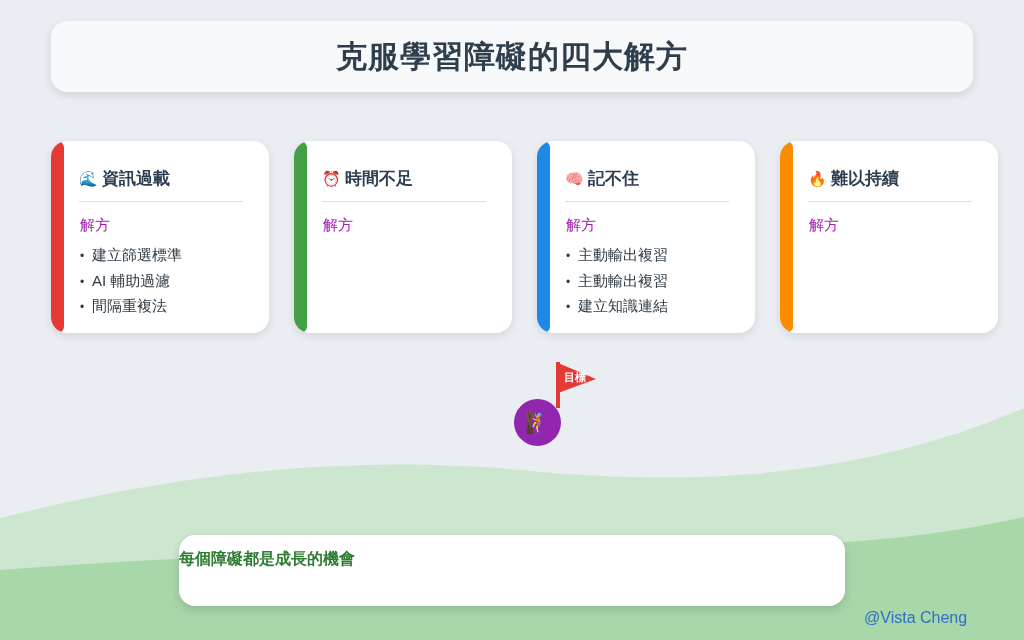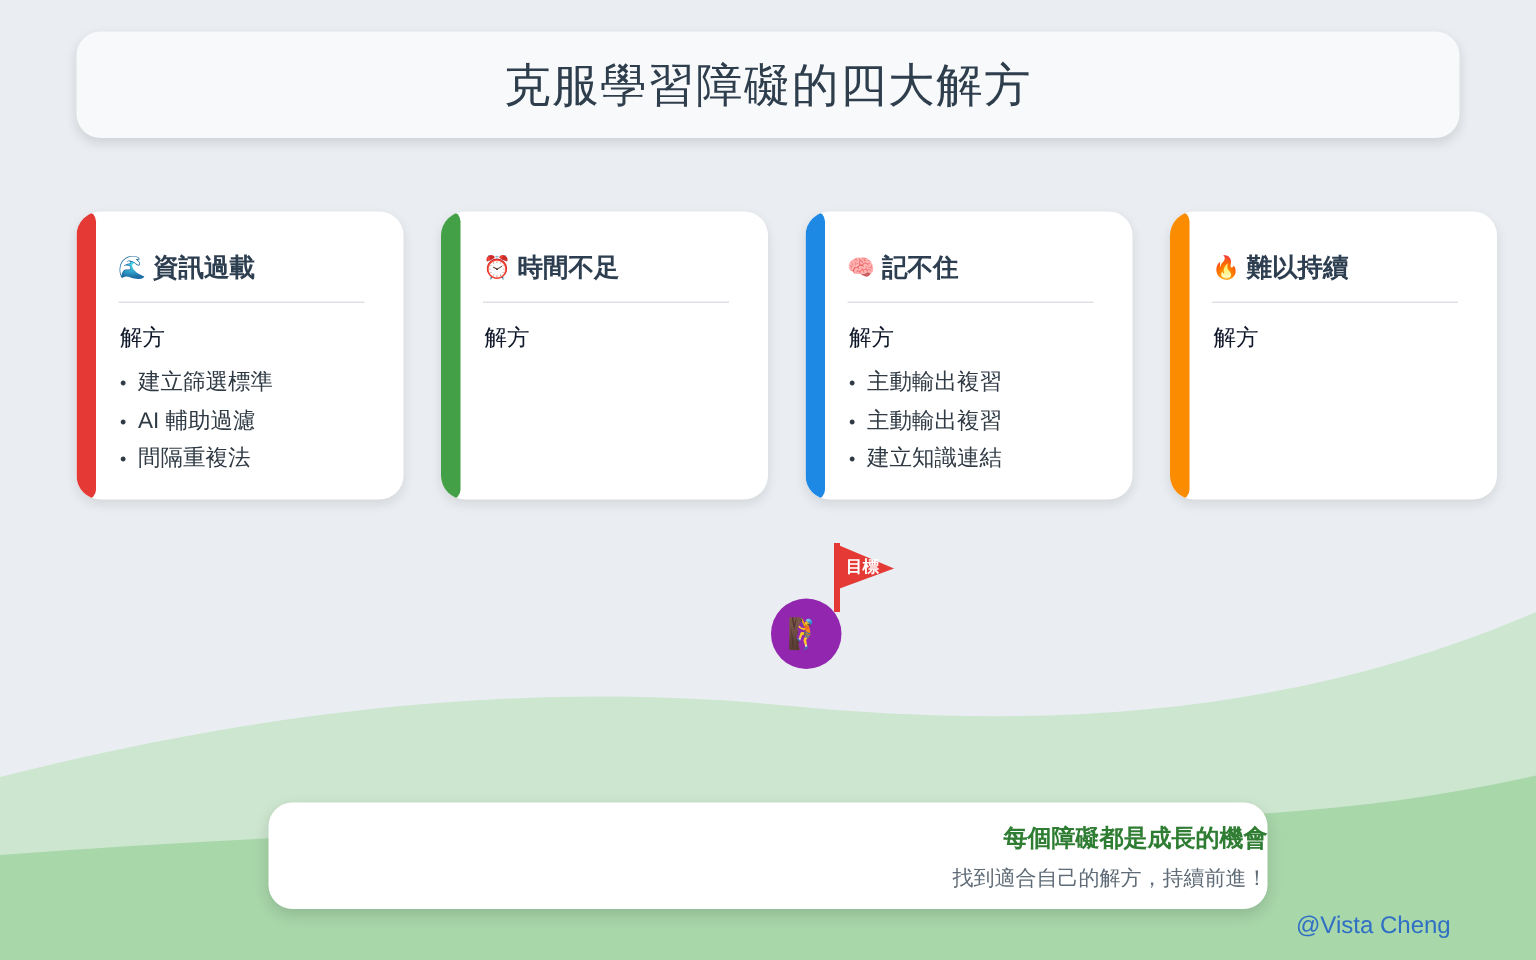--- a/index.html
+++ b/index.html
@@ -10,42 +10,42 @@
     font-family: "Liberation Sans", "DejaVu Sans", sans-serif;
     color: #2c3e50;
   }
   .waves { position: absolute; left: 0; top: 0; width: 1024px; height: 640px; z-index: 0; }
   .title-box {
     position: absolute; left: 51px; top: 21px; width: 922px; height: 71px;
     background: #f7f9fb; border-radius: 16px;
     box-shadow: 0 3px 8px rgba(0,0,0,0.12);
     display: flex; align-items: center; justify-content: center; z-index: 2;
   }
-  .title-box h1 { font-size: 31px; font-weight: normal; color: #2f3e4c; letter-spacing: 1px; }
+  .title-box h1 { font-size: 31px; font-weight: bold; color: #2f3e4c; letter-spacing: 1px; }
 
   .card {
     position: absolute; top: 141px; width: 218px; height: 192px;
     background: #ffffff; border-radius: 16px;
     box-shadow: 0 3px 8px rgba(0,0,0,0.10);
     overflow: hidden; z-index: 2;
   }
   .card .bar {
     position: absolute; left: 0; top: 0; width: 13px; height: 100%;
     border-radius: 7px;
   }
   .card .head {
     position: absolute; left: 28px; top: 26px; right: 26px;
     display: flex; align-items: center; gap: 5px;
     font-size: 17px; font-weight: bold; color: #2c3e50;
     padding-bottom: 11px; border-bottom: 1px solid #dde1e5;
   }
   .card .emoji { font-size: 15px; line-height: 1; width: 18px; text-align: center; }
   .card .sub {
     position: absolute; left: 29px; top: 75px;
-    font-size: 15px; color: #0f172a;
+    font-size: 15px; color: #a21caf;
   }
   .card ul { position: absolute; left: 29px; top: 104px; list-style: none; }
   .card li { font-size: 15px; color: #2f3a44; height: 25.5px; line-height: 20px; }
   .card li .dot { display: inline-block; width: 12px; font-size: 12px; color: #2f3a44; }
 
   .climber {
     position: absolute; left: 514px; top: 399px; width: 47px; height: 47px;
     background: #9226ae; border-radius: 50%;
     display: flex; align-items: center; justify-content: center;
     font-size: 20px; z-index: 3;
@@ -54,21 +54,21 @@
   .flag { position: absolute; left: 558px; top: 363px; z-index: 3; }
   .flag-label {
     position: absolute; left: 564px; top: 370px; font-size: 11px; font-weight: bold;
     color: #ffffff; z-index: 4;
   }
 
   .footer-box {
     position: absolute; left: 179px; top: 535px; width: 666px; height: 71px;
     background: #ffffff; border-radius: 16px;
     box-shadow: 0 4px 10px rgba(0,0,0,0.14);
-    text-align: right; z-index: 2;
+    text-align: left; z-index: 2;
   }
   .footer-box .main { margin-top: 14px; font-size: 16px; font-weight: bold; color: #2e7d32; }
   .footer-box .sub { margin-top: 7px; font-size: 14px; color: #5f6b76; }
 
   .credit {
     position: absolute; left: 864px; top: 609px; font-size: 16px; color: #2f6fc4; z-index: 2; text-align: right;
   }
 </style>
 </head>
 <body>
@@ -132,16 +132,15 @@
 <svg class="flag" width="40" height="32" viewBox="0 0 40 32">
   <polygon points="0,0 38,16 0,30" fill="#e53935"></polygon>
 </svg>
 <div class="flag-label">目標</div>
 <div class="climber">
   <span>🧗</span>
 </div>
 
 <div class="footer-box">
   <div class="main">每個障礙都是成長的機會</div>
-  <div class="sub">找到適合自己的解方，持續前進！</div>
 </div>
 
 <div class="credit">@Vista Cheng</div>
 
 </body></html>

